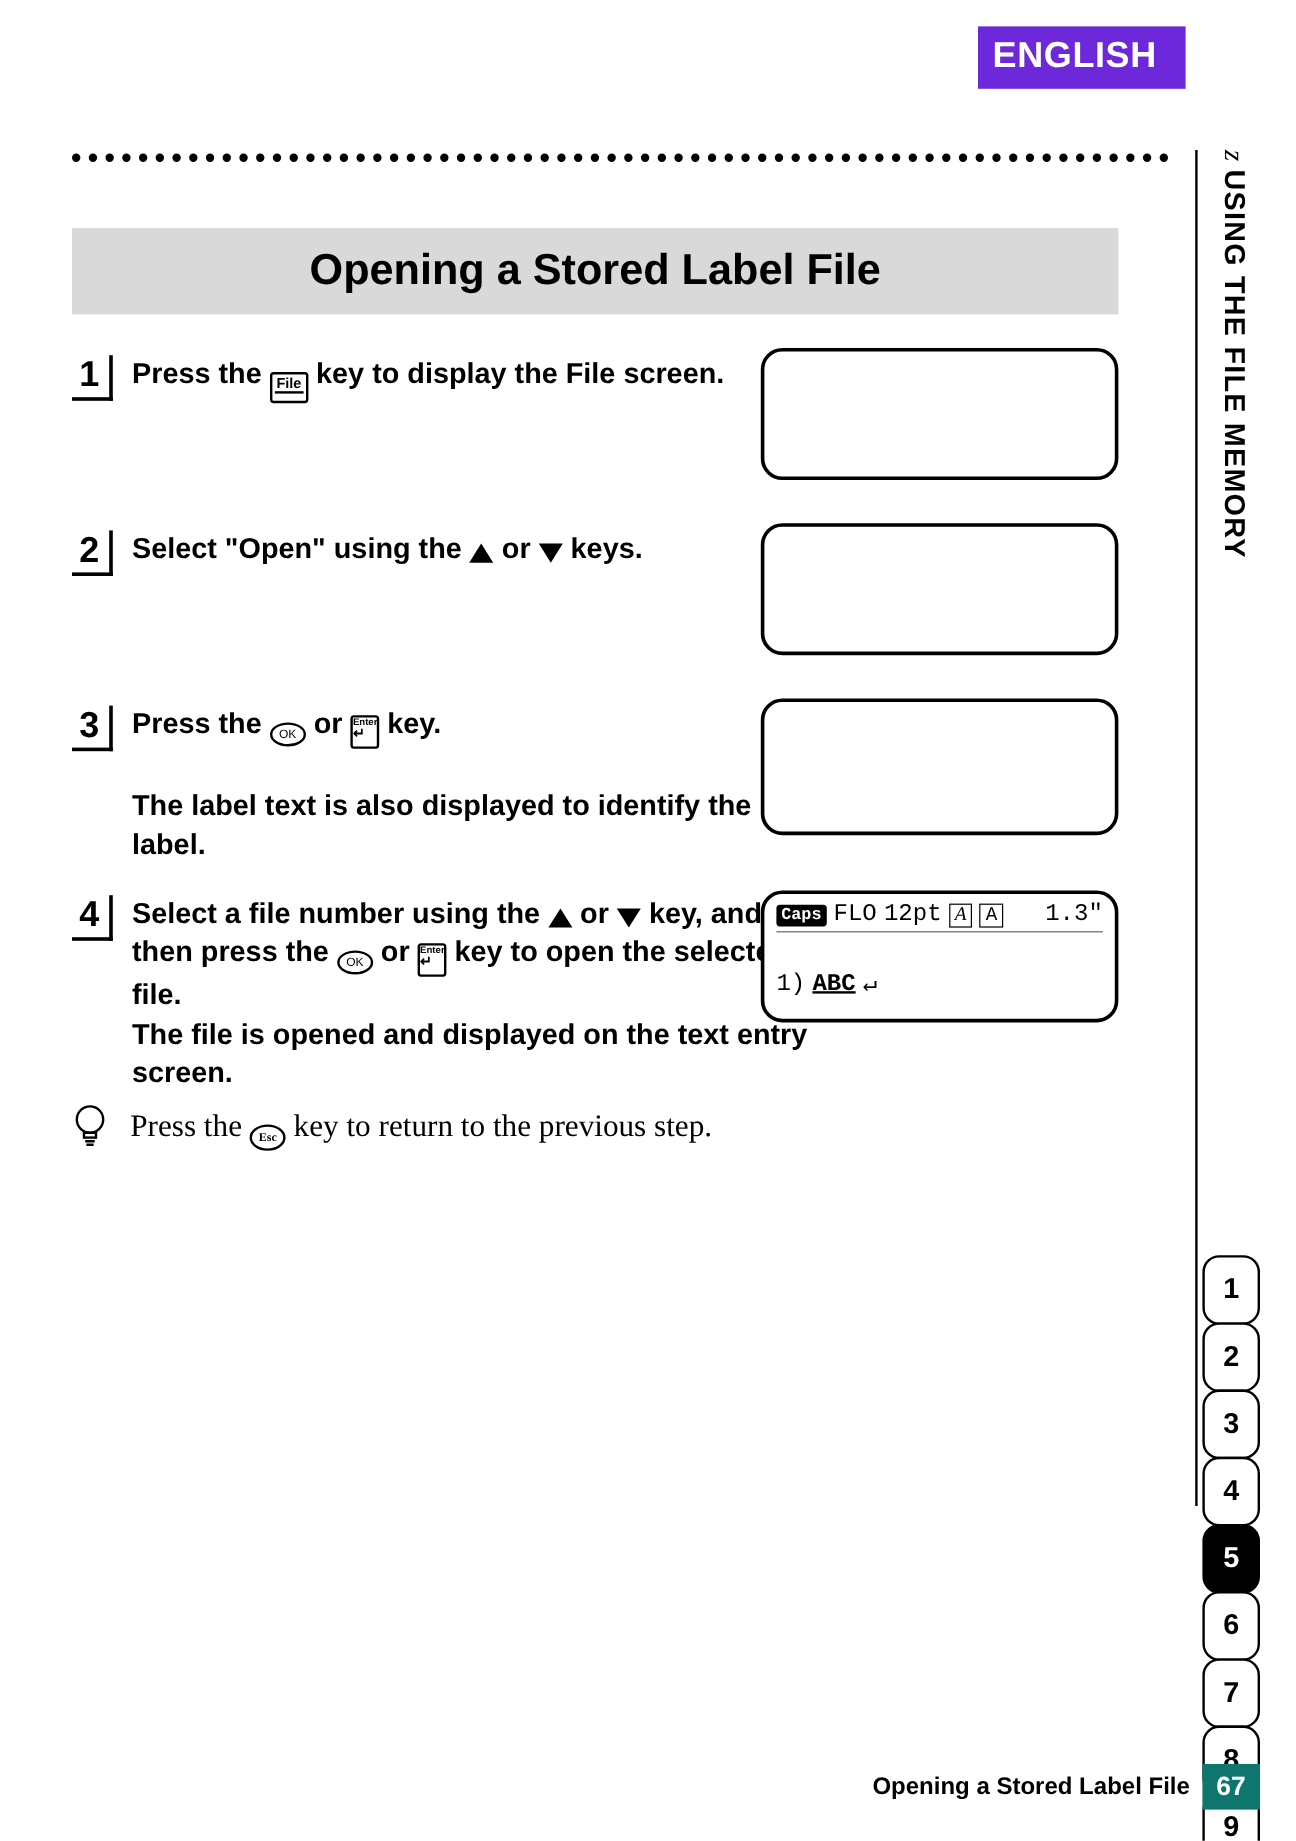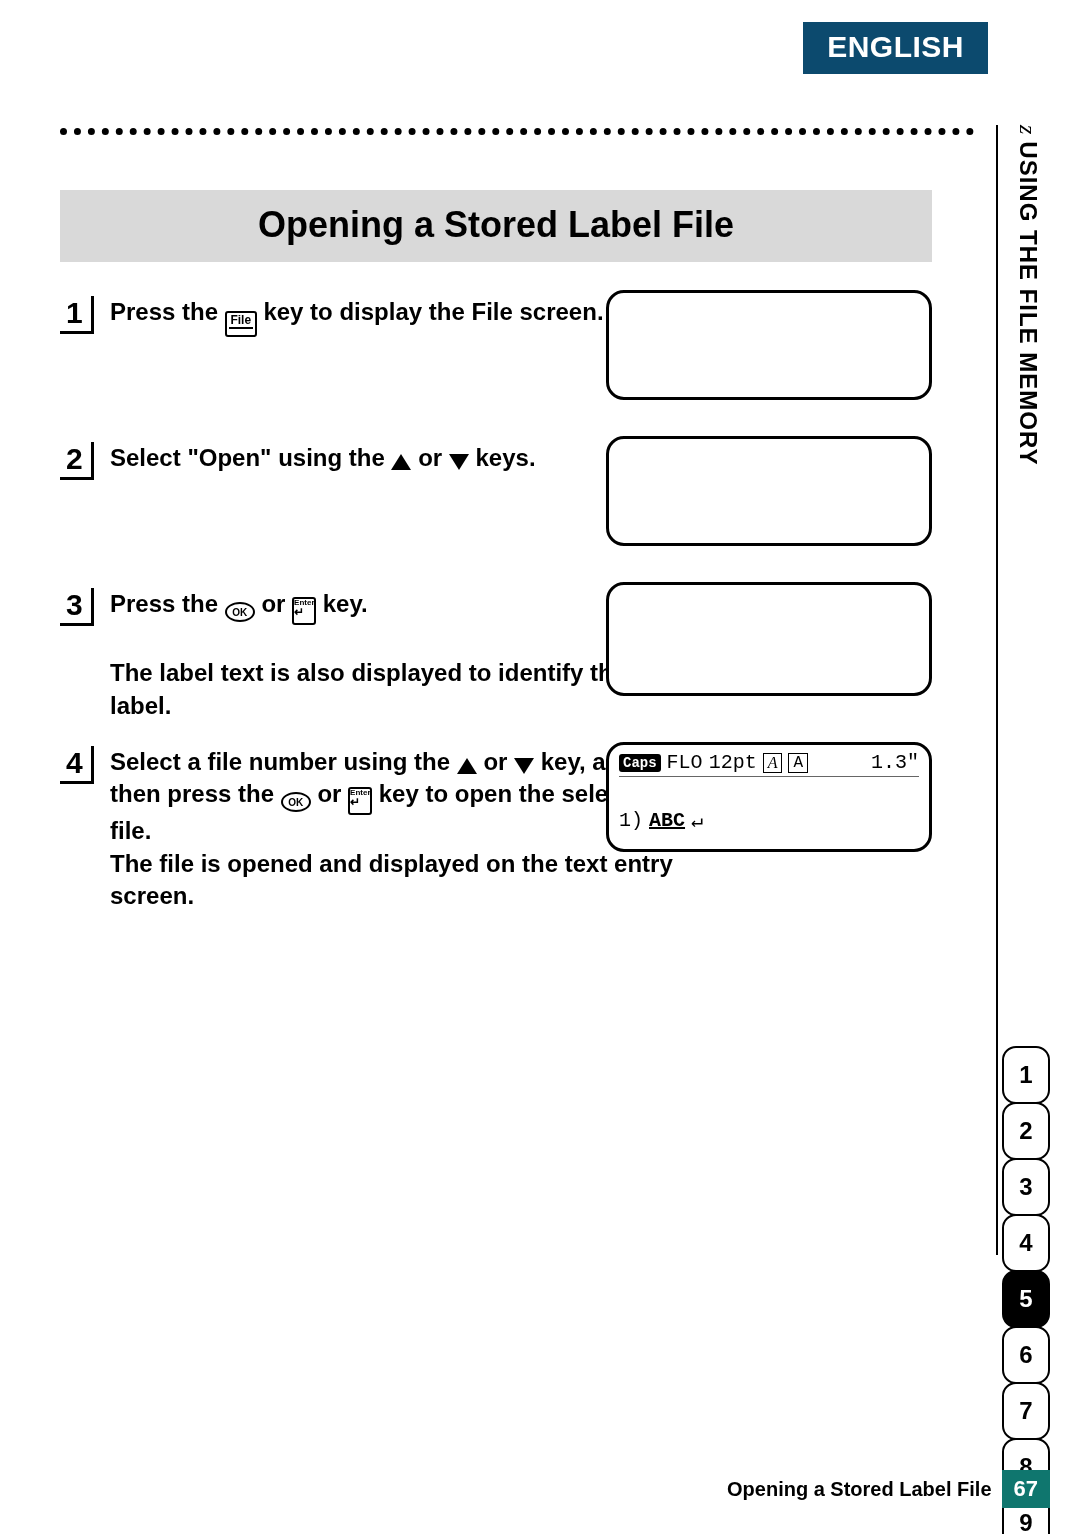--- a/index.html
+++ b/index.html
@@ -3,23 +3,23 @@
 <meta charset="utf-8">
 <style>
   * { box-sizing: border-box; margin: 0; padding: 0; }
   html, body { width: 1080px; height: 1534px; background: #ffffff; font-family: Arial, Helvetica, sans-serif; color: #000; }
   .page { position: relative; width: 1080px; height: 1534px; overflow: hidden; }
 
   
   .top-badge {
     position: absolute;
     top: 22px; right: 92px;
-    background: #0c4a6e; color: #fff;
+    background: #6d28d9; color: #fff;
     font-weight: bold; font-size: 30px;
-    padding: 8px 24px 10px 24px;
+    padding: 8px 24px 10px 12px;
     letter-spacing: 0.5px;
   }
 
   
   .sidebar-line {
     position: absolute;
     right: 82px; top: 125px; width: 2px; height: 1130px;
     background: #000;
   }
   .vert-label {
@@ -75,21 +75,21 @@
     left: 50px; top: 0;
     font-weight: bold; font-size: 24px;
     line-height: 1.35;
     width: 570px;
   }
   .step .segment { display: inline; }
 
   .screen-box {
     position: absolute;
     right: 0; top: -6px;
-    width: 326px; height: 110px;
+    width: 298px; height: 110px;
     border: 3px solid #000;
     border-radius: 18px;
     background: #fff;
   }
 
   .step1 { top: 296px; }
   .step2 { top: 442px; }
   .step3 { top: 588px; }
   .step4 { top: 746px; }
 
@@ -112,21 +112,21 @@
   .key-tri-up, .key-tri-down {
     width: 0; height: 0;
     border-left: 10px solid transparent;
     border-right: 10px solid transparent;
   }
   .key-tri-up { border-bottom: 16px solid #000; }
   .key-tri-down { border-top: 16px solid #000; }
   .key-ok {
     width: 30px; height: 20px;
     border: 2px solid #000; border-radius: 50%;
-    font-size: 10px; font-weight: bold; text-align: center;
+    font-size: 10px; font-weight: normal; text-align: center;
     line-height: 18px;
     padding: 0 2px;
   }
   .key-enter {
     width: 24px; height: 28px;
     border: 2px solid #000; border-radius: 3px;
     font-size: 8px; text-align: left;
   }
   .key-enter .ret { font-size: 12px; line-height: 10px; }
   .key-esc {
@@ -292,20 +292,35 @@
         <span style="margin-left:auto;">1.3"</span>
       </div>
       <div class="s4-row s4-bot">
         <span>1)</span>
         <span style="text-decoration: underline; font-weight: bold;">ABC</span>
         <span>↵</span>
       </div>
     </div>
   </div>
 
+  <div class="tip">
+    <span class="tip-icon">
+      <svg width="30" height="36" viewBox="0 0 30 36">
+        <circle cx="15" cy="13" r="11" fill="none" stroke="#000" stroke-width="2"></circle>
+        <rect x="10" y="24" width="10" height="4" fill="none" stroke="#000" stroke-width="2"></rect>
+        <line x1="11" y1="31" x2="19" y2="31" stroke="#000" stroke-width="2"></line>
+        <line x1="12" y1="34" x2="18" y2="34" stroke="#000" stroke-width="2"></line>
+      </svg>
+    </span>
+    <span class="tip-text">
+      <span>Press the </span>
+      <span class="key key-esc">Esc</span>
+      <span> key to return to the previous step.</span>
+    </span>
+  </div>
 
   <div class="tabs" id="tabs-container">
       <div class="tab">1</div>
       <div class="tab">2</div>
       <div class="tab">3</div>
       <div class="tab">4</div>
       <div class="tab active">5</div>
       <div class="tab">6</div>
       <div class="tab">7</div>
       <div class="tab">8</div>

